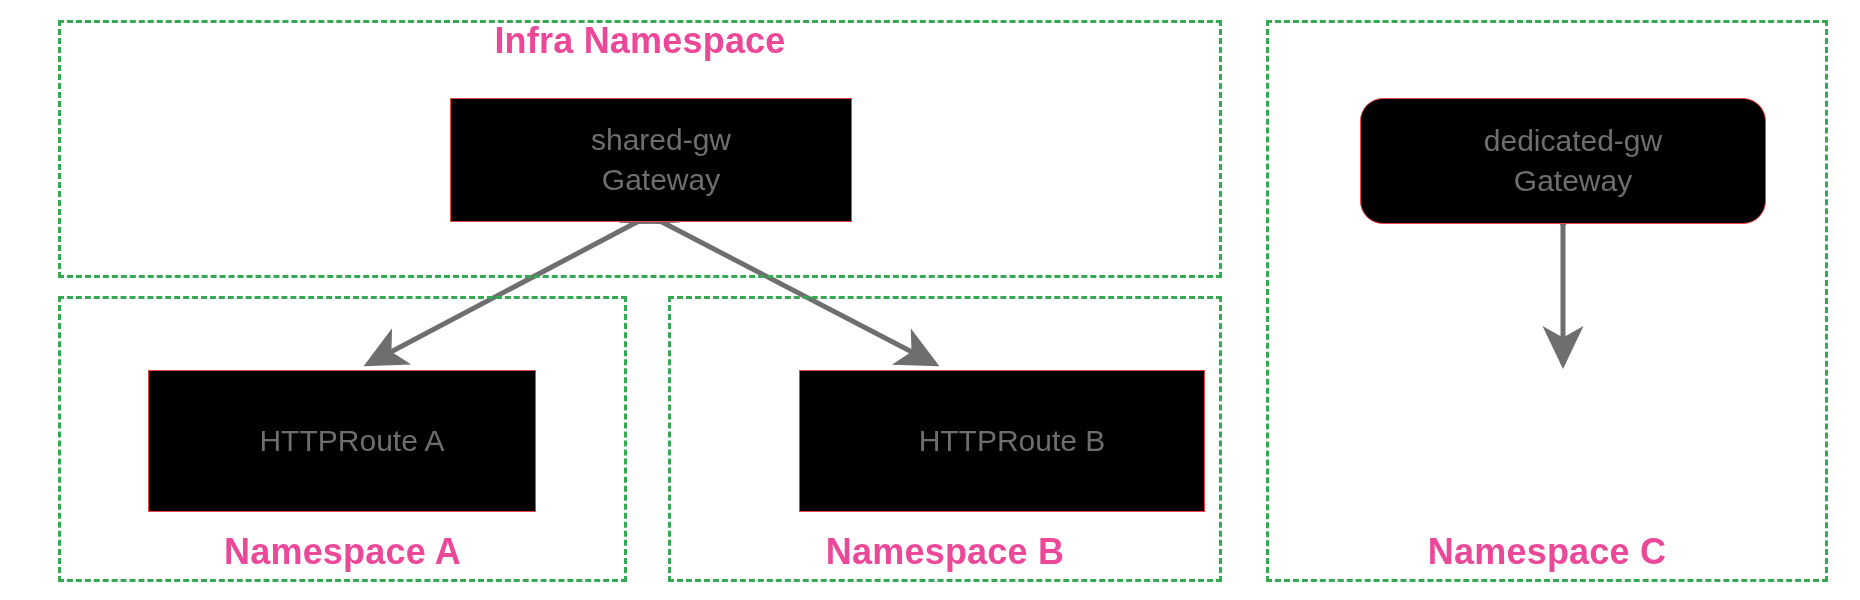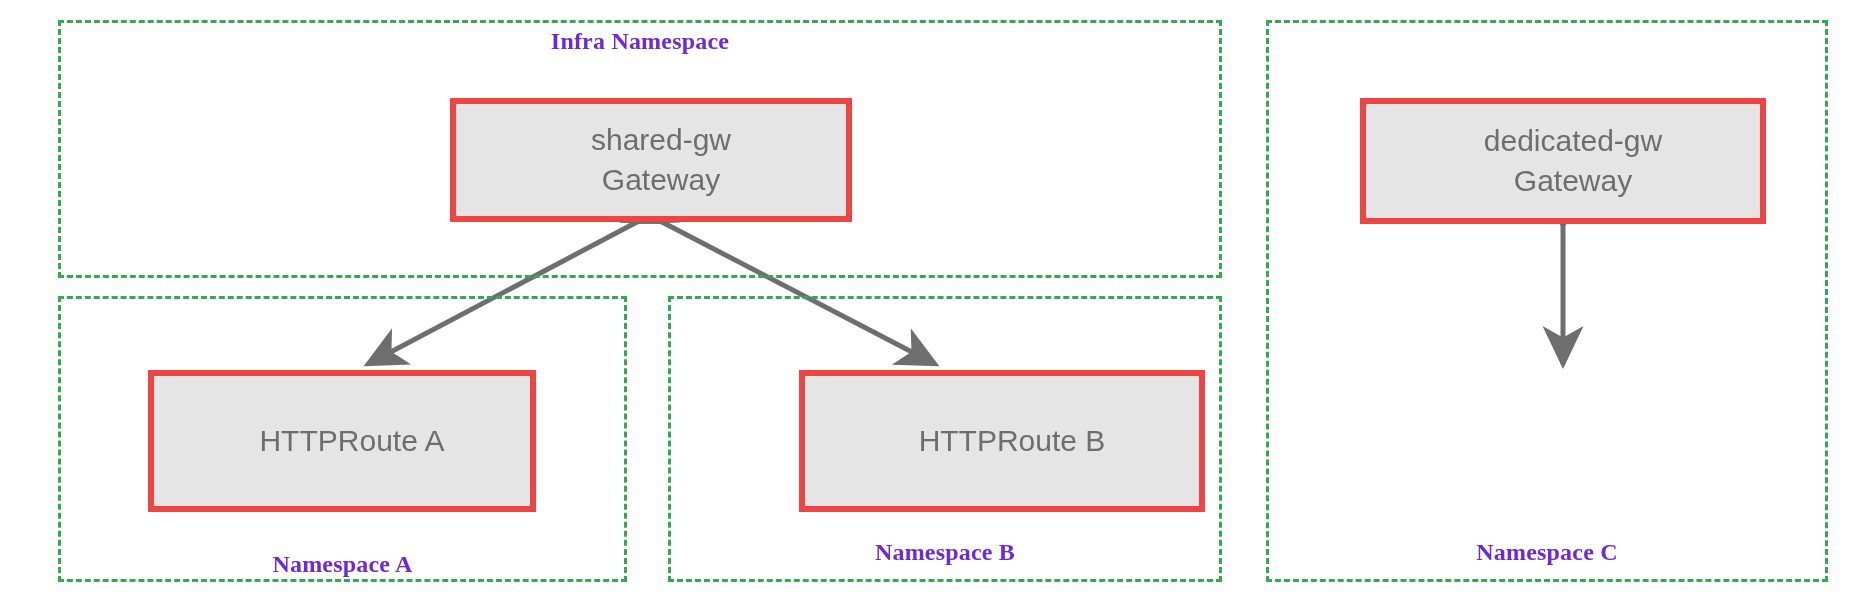--- a/index.html
+++ b/index.html
@@ -22,36 +22,36 @@
   
   .ns-box {
     position: absolute;
     border: 3px dashed #34a853;
     box-sizing: border-box;
     background: transparent;
   }
 
   .ns-title {
     position: absolute;
-    color: #6d28d9;
+    color: #ec4899;
     font-weight: bold;
-    font-size: 24px;
+    font-size: 36px;
     line-height: 34px;
     letter-spacing: 0.2px;
     text-align: center;
     white-space: nowrap;
-    font-family: Liberation Serif, serif;
+    font-family: Liberation Sans, sans-serif;
   }
 
   
   .res-box {
     position: absolute;
     box-sizing: border-box;
-    border: 6px solid #ef4444;
-    background: #e5e5e5;
+    border: 1px solid #ef4444;
+    background: #000000;
     color: #6e6e6e;
     font-size: 30px;
     line-height: 40px;
     font-weight: normal;
     text-align: center;
     display: flex;
     align-items: center;
     justify-content: center;
     font-family: "Liberation Sans", sans-serif;
     padding-left: 20px;
@@ -117,35 +117,35 @@
 
 
   <div class="ns-box" style="left:58px; top:296px; width:569px; height:286px;"></div>
 
   <div class="res-box" style="left:148px; top:370px; width:388px; height:142px;">
     <span class="lines">
       <span>HTTPRoute A</span>
     </span>
   </div>
 
-  <div class="ns-title" style="left:58px; top:535px; width:569px;margin-top:12px;">Namespace A</div>
+  <div class="ns-title" style="left:58px; top:535px; width:569px;">Namespace A</div>
 
   <div class="ns-box" style="left:668px; top:296px; width:554px; height:286px;"></div>
 
   <div class="res-box" style="left:752px; top:370px; width:406px; height:142px;margin-left:47px;">
     <span class="lines">
       <span>HTTPRoute B</span>
     </span>
   </div>
 
   <div class="ns-title" style="left:668px; top:535px; width:554px;">Namespace B</div>
 
   <div class="ns-box" style="left:1266px; top:20px; width:562px; height:562px;"></div>
 
-  <div class="res-box" style="left:1360px; top:98px; width:406px; height:126px;">
+  <div class="res-box" style="left:1360px; top:98px; width:406px; height:126px;border-radius:23px;">
     <span class="lines">
       <span>dedicated-gw</span>
       <span class="l2">Gateway</span>
     </span>
   </div>
 
 
   <div class="ns-title" style="left:1266px; top:535px; width:562px;">Namespace C</div>
 
 </div>

